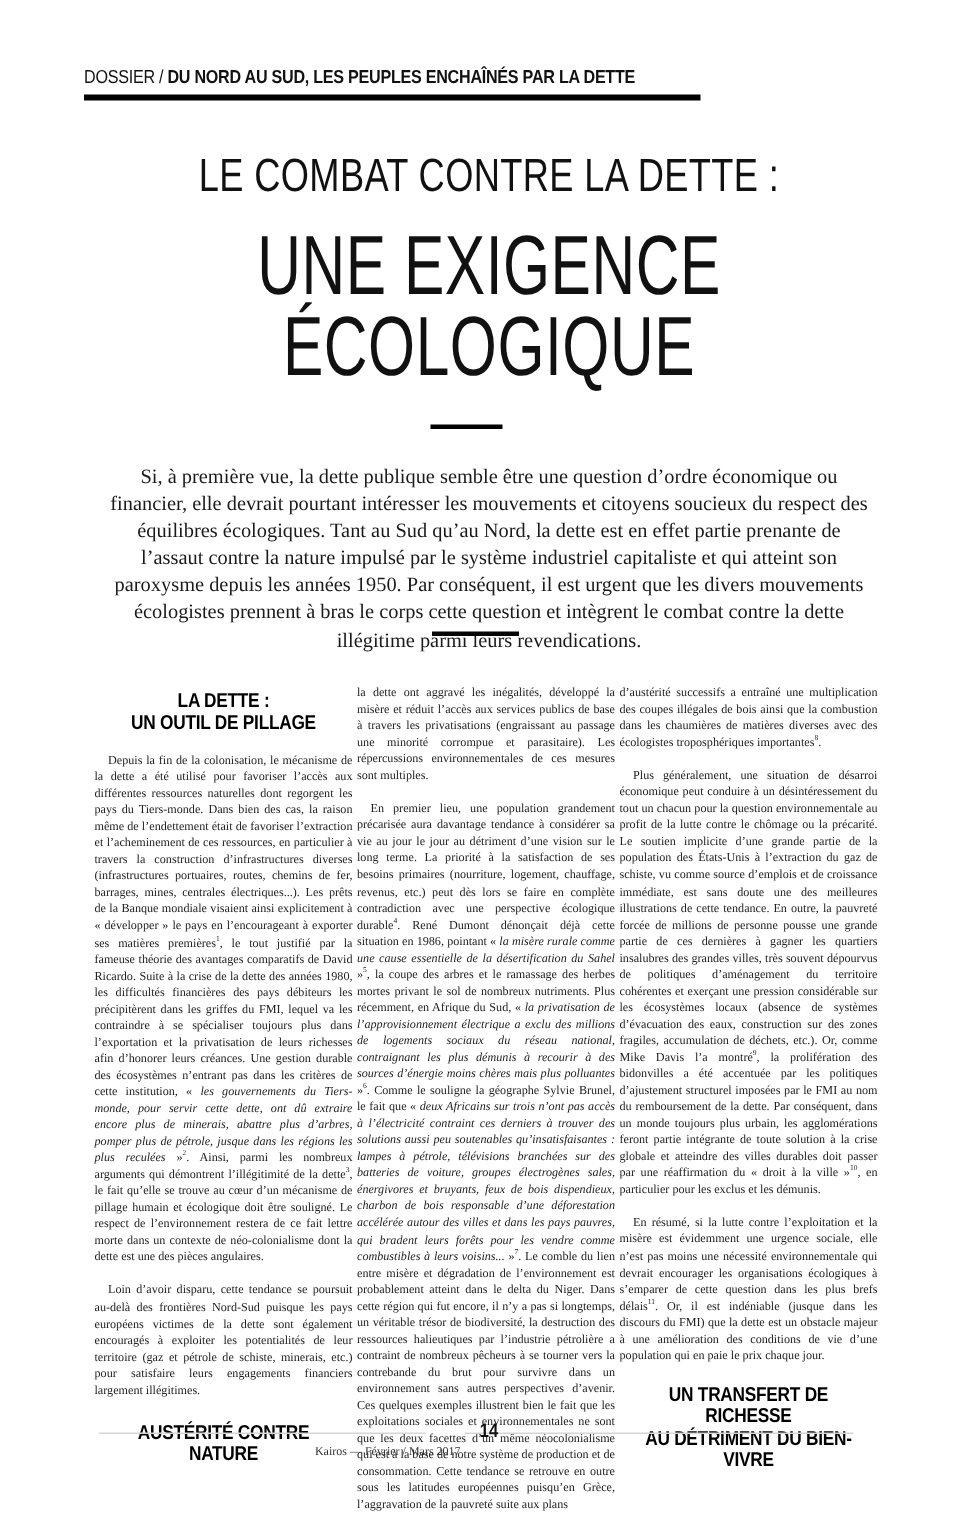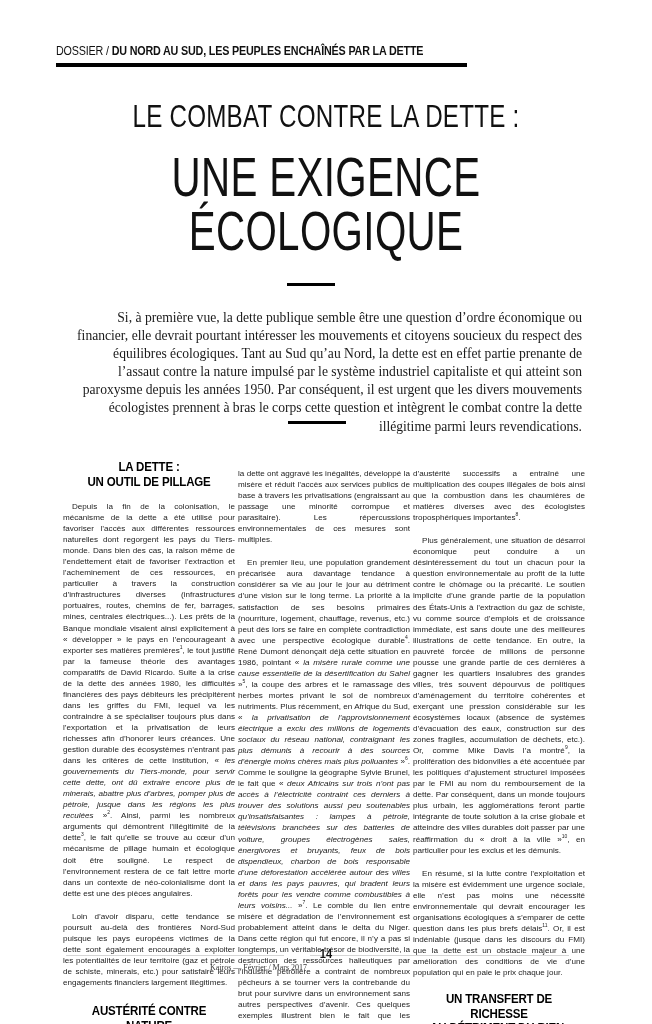--- a/index.html
+++ b/index.html
@@ -19,34 +19,34 @@
     transform: scaleX(0.78); transform-origin: center top; white-space: nowrap; letter-spacing: 0.3px;
   }
   .headline {
     position: absolute; left: 0; width: 652px; top: 150px; text-align: center;
     font-family: "Liberation Sans", sans-serif; font-size: 56px; line-height: 54px;
     transform: scaleX(0.72); transform-origin: center top; letter-spacing: 0.5px;
   }
   .title-rule { position: absolute; left: 287px; top: 283px; width: 48px; height: 3px; background: #000; }
 
   .lead {
-    position: absolute; left: 70px; top: 309px; width: 512px; text-align: right;
+    position: absolute; left: 70px; top: 309px; width: 512px; text-align: center;
     font-family: "Liberation Serif", serif; font-size: 13.6px; line-height: 18.1px; color: #1a1a1a;
   }
   .lead-rule { position: absolute; left: 288px; top: 421px; width: 58px; height: 3px; background: #000; }
 
   .col {
     position: absolute; top: 455px; width: 172px;
     font-family: "Liberation Sans", sans-serif; font-size: 8.1px; line-height: 11.05px; color: #222;
     text-align: justify; hyphens: auto;
   }
   .col1 { left: 63px; }
   .col2 { left: 238px; top: 456px; }
   .col3 { left: 413px; top: 456px; }
-  .col p { margin: 12px 0 11px 0; text-indent: 9px; }
+  .col p { margin: 0 0 11px 0; text-indent: 9px; font-family: Liberation Serif, serif; }
   .col p.cont { text-indent: 0; }
   .col h2 {
     margin: 0; text-align: center; font-family: "Liberation Sans", sans-serif; font-weight: bold;
     font-size: 13.4px; line-height: 14.5px; color: #000; letter-spacing: -0.2px;
     transform: scaleX(0.86); transform-origin: center top;
   }
   .col h2.h-first { margin-bottom: 12px; margin-top: 5px; }
   .col h2.h-mid { margin: 16px 0 11px 0; }
   .col h2.h-right { margin: 14px 0 12px 0; }
   .col sup { font-size: 5px; line-height: 0; vertical-align: super; }

